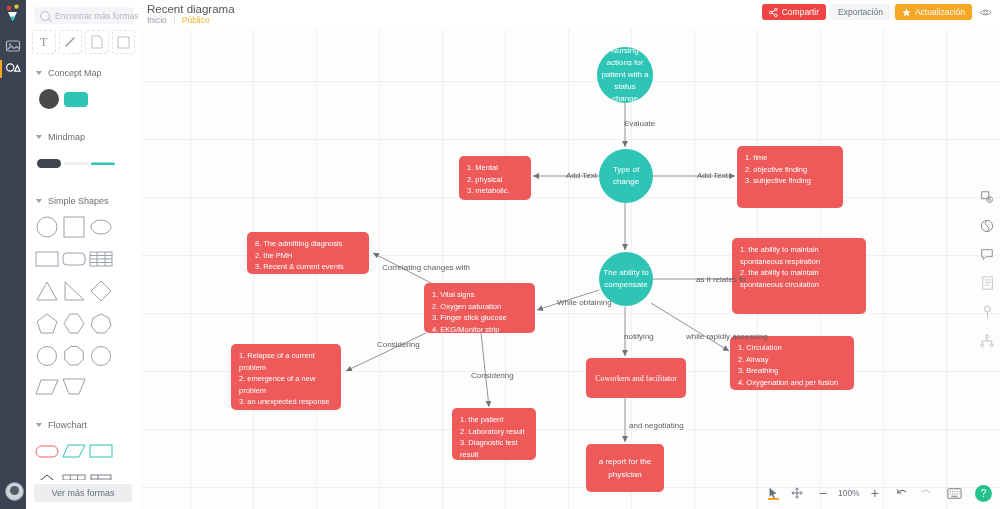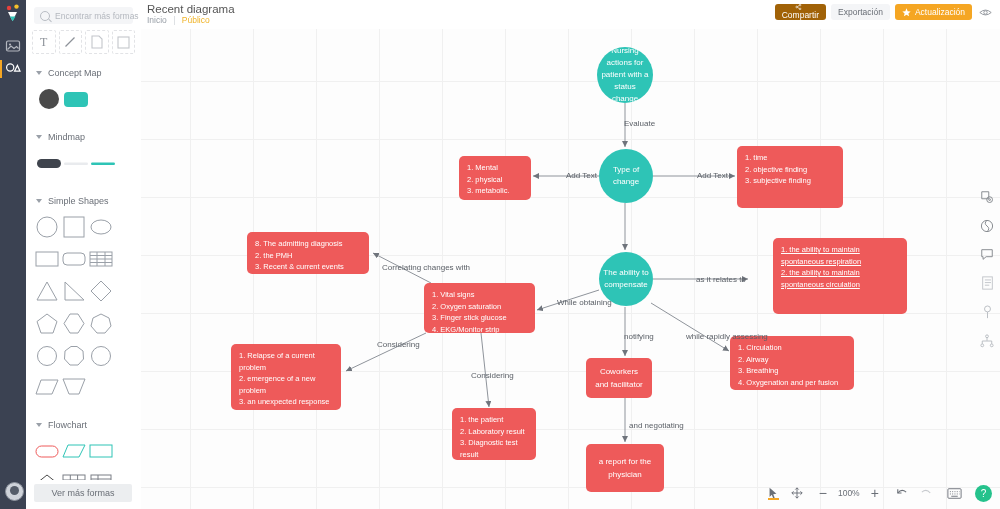--- a/index.html
+++ b/index.html
@@ -46,21 +46,21 @@
   
   .header{position:absolute;left:141px;top:0;right:0;height:29px;background:#fff;
           border-bottom:1px solid #ececec;}
   .doc-title{position:absolute;left:6px;top:3px;font-size:11.5px;color:#555;}
   .crumbs{position:absolute;left:6px;top:15px;font-size:8.5px;color:#9aa0a8;}
   .crumbs .sep{margin:0 4px;color:#d2d5da;}
   .crumbs .pub{color:#f0b429;}
   .hbtns{position:absolute;right:8px;top:4px;display:flex;align-items:center;}
   .btn{height:16px;border-radius:3px;display:flex;align-items:center;padding:0 7px;
        font-size:8.5px;margin-left:5px;color:#fff;white-space:nowrap;}
-  .btn.share{background:#a16207;flex-direction:column;}
+  .btn.share{background:#ef4444;}
   .btn.export{background:#f4f5f7;color:#6a6f77;}
   .btn.upgrade{background:#f5a623;}
   .eye{margin-left:7px;width:13px;height:13px;color:#8d9299;}
 
   
   .canvas{position:absolute;left:141px;top:29px;right:0;bottom:0;background:#fdfdfd;
      background-image:linear-gradient(to right,#f0f0f0 1px,transparent 1px),
                       linear-gradient(to bottom,#f0f0f0 1px,transparent 1px);
      background-size:63px 58px;background-position:-14px -6px;overflow:hidden;}
   .svg{position:absolute;left:0;top:0;}
@@ -433,21 +433,21 @@
             <div>3.  subjective finding</div>
           </div>
         </div>
         <div class="node box" style="left: 106px; top: 203px; width: 122px; height: 42px;">
           <div style="width: 100%;">
             <div>8. The admitting diagnosis</div>
             <div>2. the PMH</div>
             <div>3. Recent &amp; current events</div>
           </div>
         </div>
-        <div class="node box" style="left: 632px; top: 209px; width: 134px; height: 76px; text-decoration: underline;">
+        <div class="node box" style="left: 591px; top: 209px; width: 134px; height: 76px;">
           <div style="width: 100%;">
             <div>1. the ability to  maintain spontaneous respiration</div>
             <div>2. the ability to  maintain spontaneous circulation</div>
           </div>
         </div>
         <div class="node box" style="left: 283px; top: 254px; width: 111px; height: 50px;">
           <div style="width: 100%;">
             <div>1. Vital signs</div>
             <div>2. Oxygen saturation</div>
             <div>3. Finger stick glucose</div>
@@ -461,21 +461,21 @@
             <div>3. an unexpected response to medical treatment</div>
           </div>
         </div>
         <div class="node box" style="left: 311px; top: 379px; width: 84px; height: 52px;">
           <div style="width: 100%;">
             <div>1. the patient</div>
             <div>2. Laboratory result</div>
             <div>3. Diagnostic test result</div>
           </div>
         </div>
-        <div class="node box ctr" style="left: 445px; top: 329px; width: 66px; height: 40px;">
+        <div class="node box ctr" style="left: 445px; top: 329px; width: 100px; height: 40px; font-family: Liberation Serif, serif;">
           <div style="width: 100%;">
             <div>Coworkers and facilitator</div>
           </div>
         </div>
         <div class="node box" style="left: 589px; top: 307px; width: 124px; height: 54px;">
           <div style="width: 100%;">
             <div>1.  Circulation</div>
             <div>2. Airway</div>
             <div>3. Breathing</div>
             <div>4. Oxygenation and per fusion</div>

